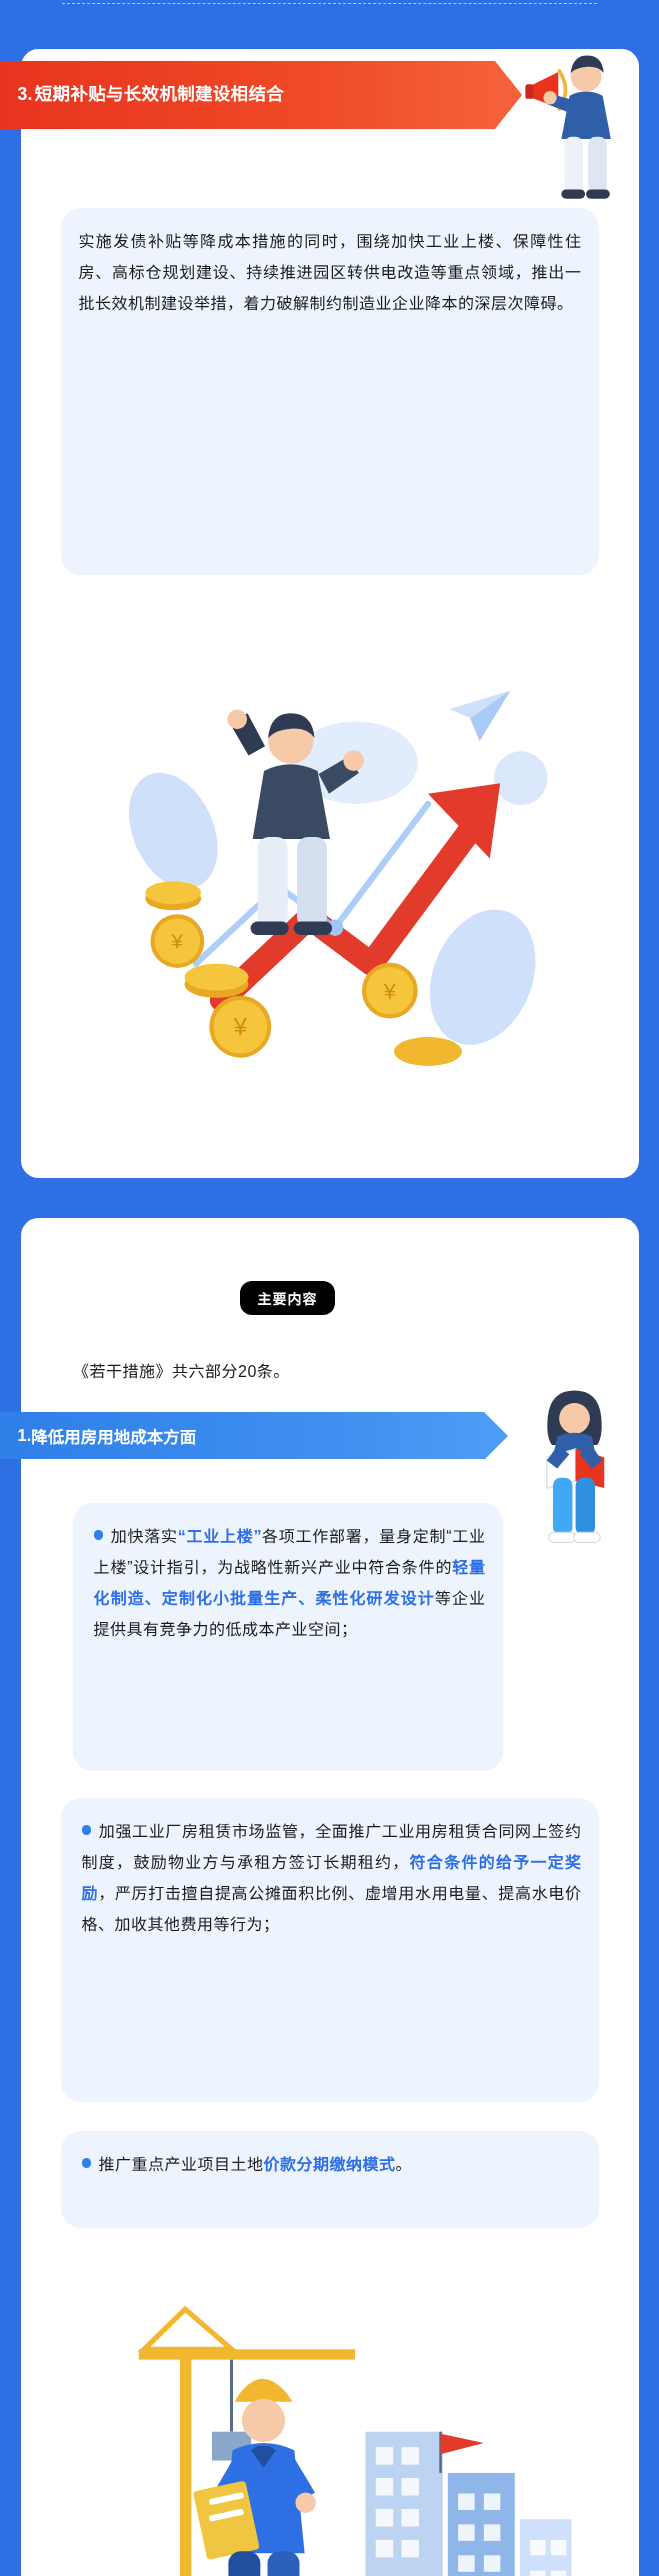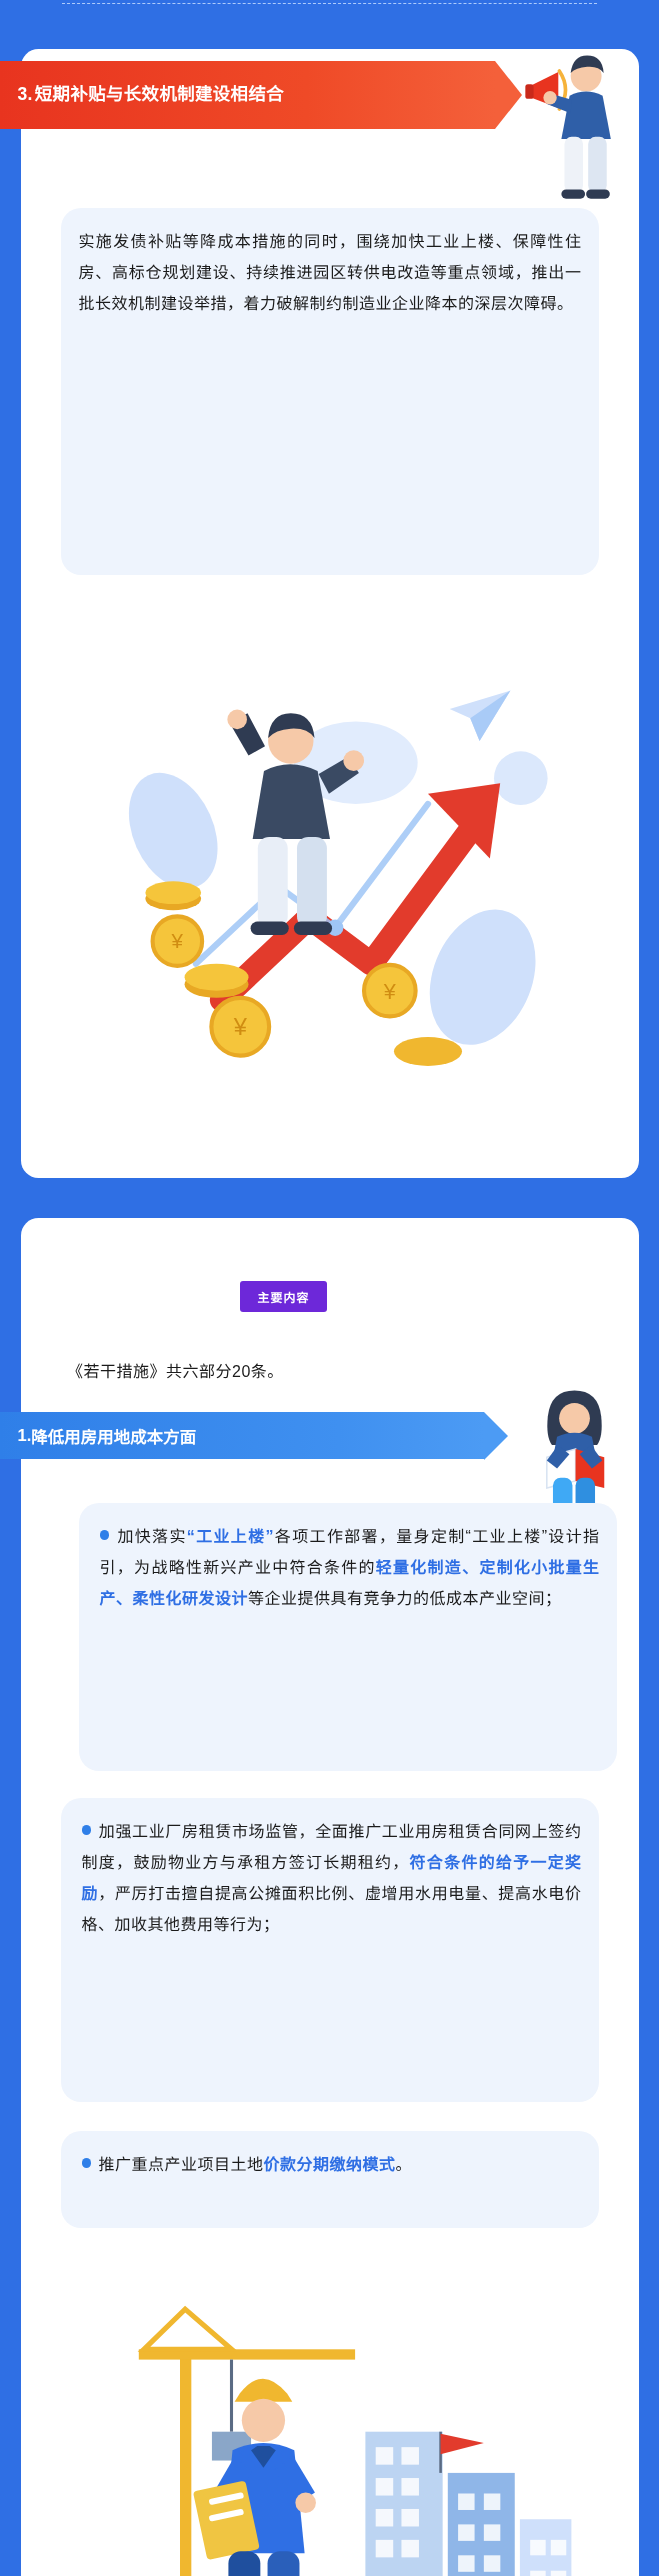--- a/index.html
+++ b/index.html
@@ -111,25 +111,25 @@
     border-radius: 50%;
     background: #2f7fe8;
     margin-right: 7.2px;
     vertical-align: 1.5px;
   }
   .hl { color: #2f6fe4; font-weight: bold; }
 
   
   .pill {
     position: absolute;
-    background: #6d28d9;
+    background: #000000;
     color: #ffffff;
-    font-size: 12px;
+    font-size: 14px;
     font-weight: bold;
-    border-radius: 3px;
+    border-radius: 12px;
     padding: 7.2px 17.5px;
     letter-spacing: 1px;
   }
 
   .plain-line {
     position: absolute;
     font-size: 16px;
     color: #1b1b1b;
     letter-spacing: 0.5px;
   }
@@ -234,21 +234,21 @@
         <text x="626" y="758" font-size="42" fill="#d08d12" text-anchor="middle" font-family="'Liberation Sans',sans-serif">¥</text>
         <ellipse cx="700" cy="860" rx="66" ry="28" fill="#f0b72f"></ellipse>
       </g>
     </svg>
   </div>
 
   <div class="card" style="left:20.6px; top:1218px; width:618px; height:1999px;"></div>
 
   <div class="pill" style="left:240px; top:1281px;">主要内容</div>
 
-  <div class="plain-line" style="left:67px; top:1358px;">《若干措施》共六部分20条。</div>
+  <div class="plain-line" style="left:73px; top:1358px;">《若干措施》共六部分20条。</div>
 
   <div class="ribbon-blue" style="left:0px; top:1412px; width:484px;">
     <span>1.</span>
     <span style="margin-left:0;">降低用房用地成本方面</span>
   </div>
 
   <div class="illus" style="left:515px; top:1380px; width:118px; height:170px;">
     <svg viewBox="0 0 230 330" width="118" height="170" aria-hidden="true">
 
       <path d="M64 70 q6 -50 52 -50 q46 0 52 50 q4 40 -8 56 l-88 0 q-12 -16 -8 -56z" fill="#2f3b52"></path>
@@ -265,21 +265,21 @@
       <path d="M84 126 l-22 30 l20 16 l24 -28z" fill="#2f5fa8"></path>
       <path d="M148 126 l22 30 l-20 16 l-24 -28z" fill="#2f5fa8"></path>
 
       <rect x="74" y="190" width="38" height="112" rx="15" fill="#3fa9f5"></rect>
       <rect x="118" y="190" width="38" height="112" rx="15" fill="#2f8fe0"></rect>
       <rect x="66" y="296" width="52" height="20" rx="10" fill="#ffffff" stroke="#cfd9e6" stroke-width="2"></rect>
       <rect x="114" y="296" width="52" height="20" rx="10" fill="#ffffff" stroke="#cfd9e6" stroke-width="2"></rect>
     </svg>
   </div>
 
-  <div class="panel with-dot" style="left:79px; top:1503px; width:538px; height:268px;">
+  <div class="panel with-dot" style="left:73px; top:1503px; width:430px; height:268px;">
     <span class="dot"></span><span><span>加快落实</span><span class="hl">“工业上楼”</span><span>各项工作部署，量身定制“工业上楼”设计指引，为战略性新兴产业中符合条件的</span><span class="hl">轻量化制造、定制化小批量生产、柔性化研发设计</span><span>等企业提供具有竞争力的低成本产业空间；</span></span>
   </div>
 
   <div class="panel with-dot" style="left:61px; top:1798px; width:538px; height:304px;">
     <span class="dot"></span><span><span>加强工业厂房租赁市场监管，全面推广工业用房租赁合同网上签约制度，鼓励物业方与承租方签订长期租约，</span><span class="hl">符合条件的给予一定奖励</span><span>，严厉打击擅自提高公摊面积比例、虚增用水用电量、提高水电价格、加收其他费用等行为；</span></span>
   </div>
 
   <div class="panel with-dot" style="left:61px; top:2131px; width:538px; height:97px;">
     <span class="dot"></span><span><span>推广重点产业项目土地</span><span class="hl">价款分期缴纳模式</span><span>。</span></span>
   </div>

